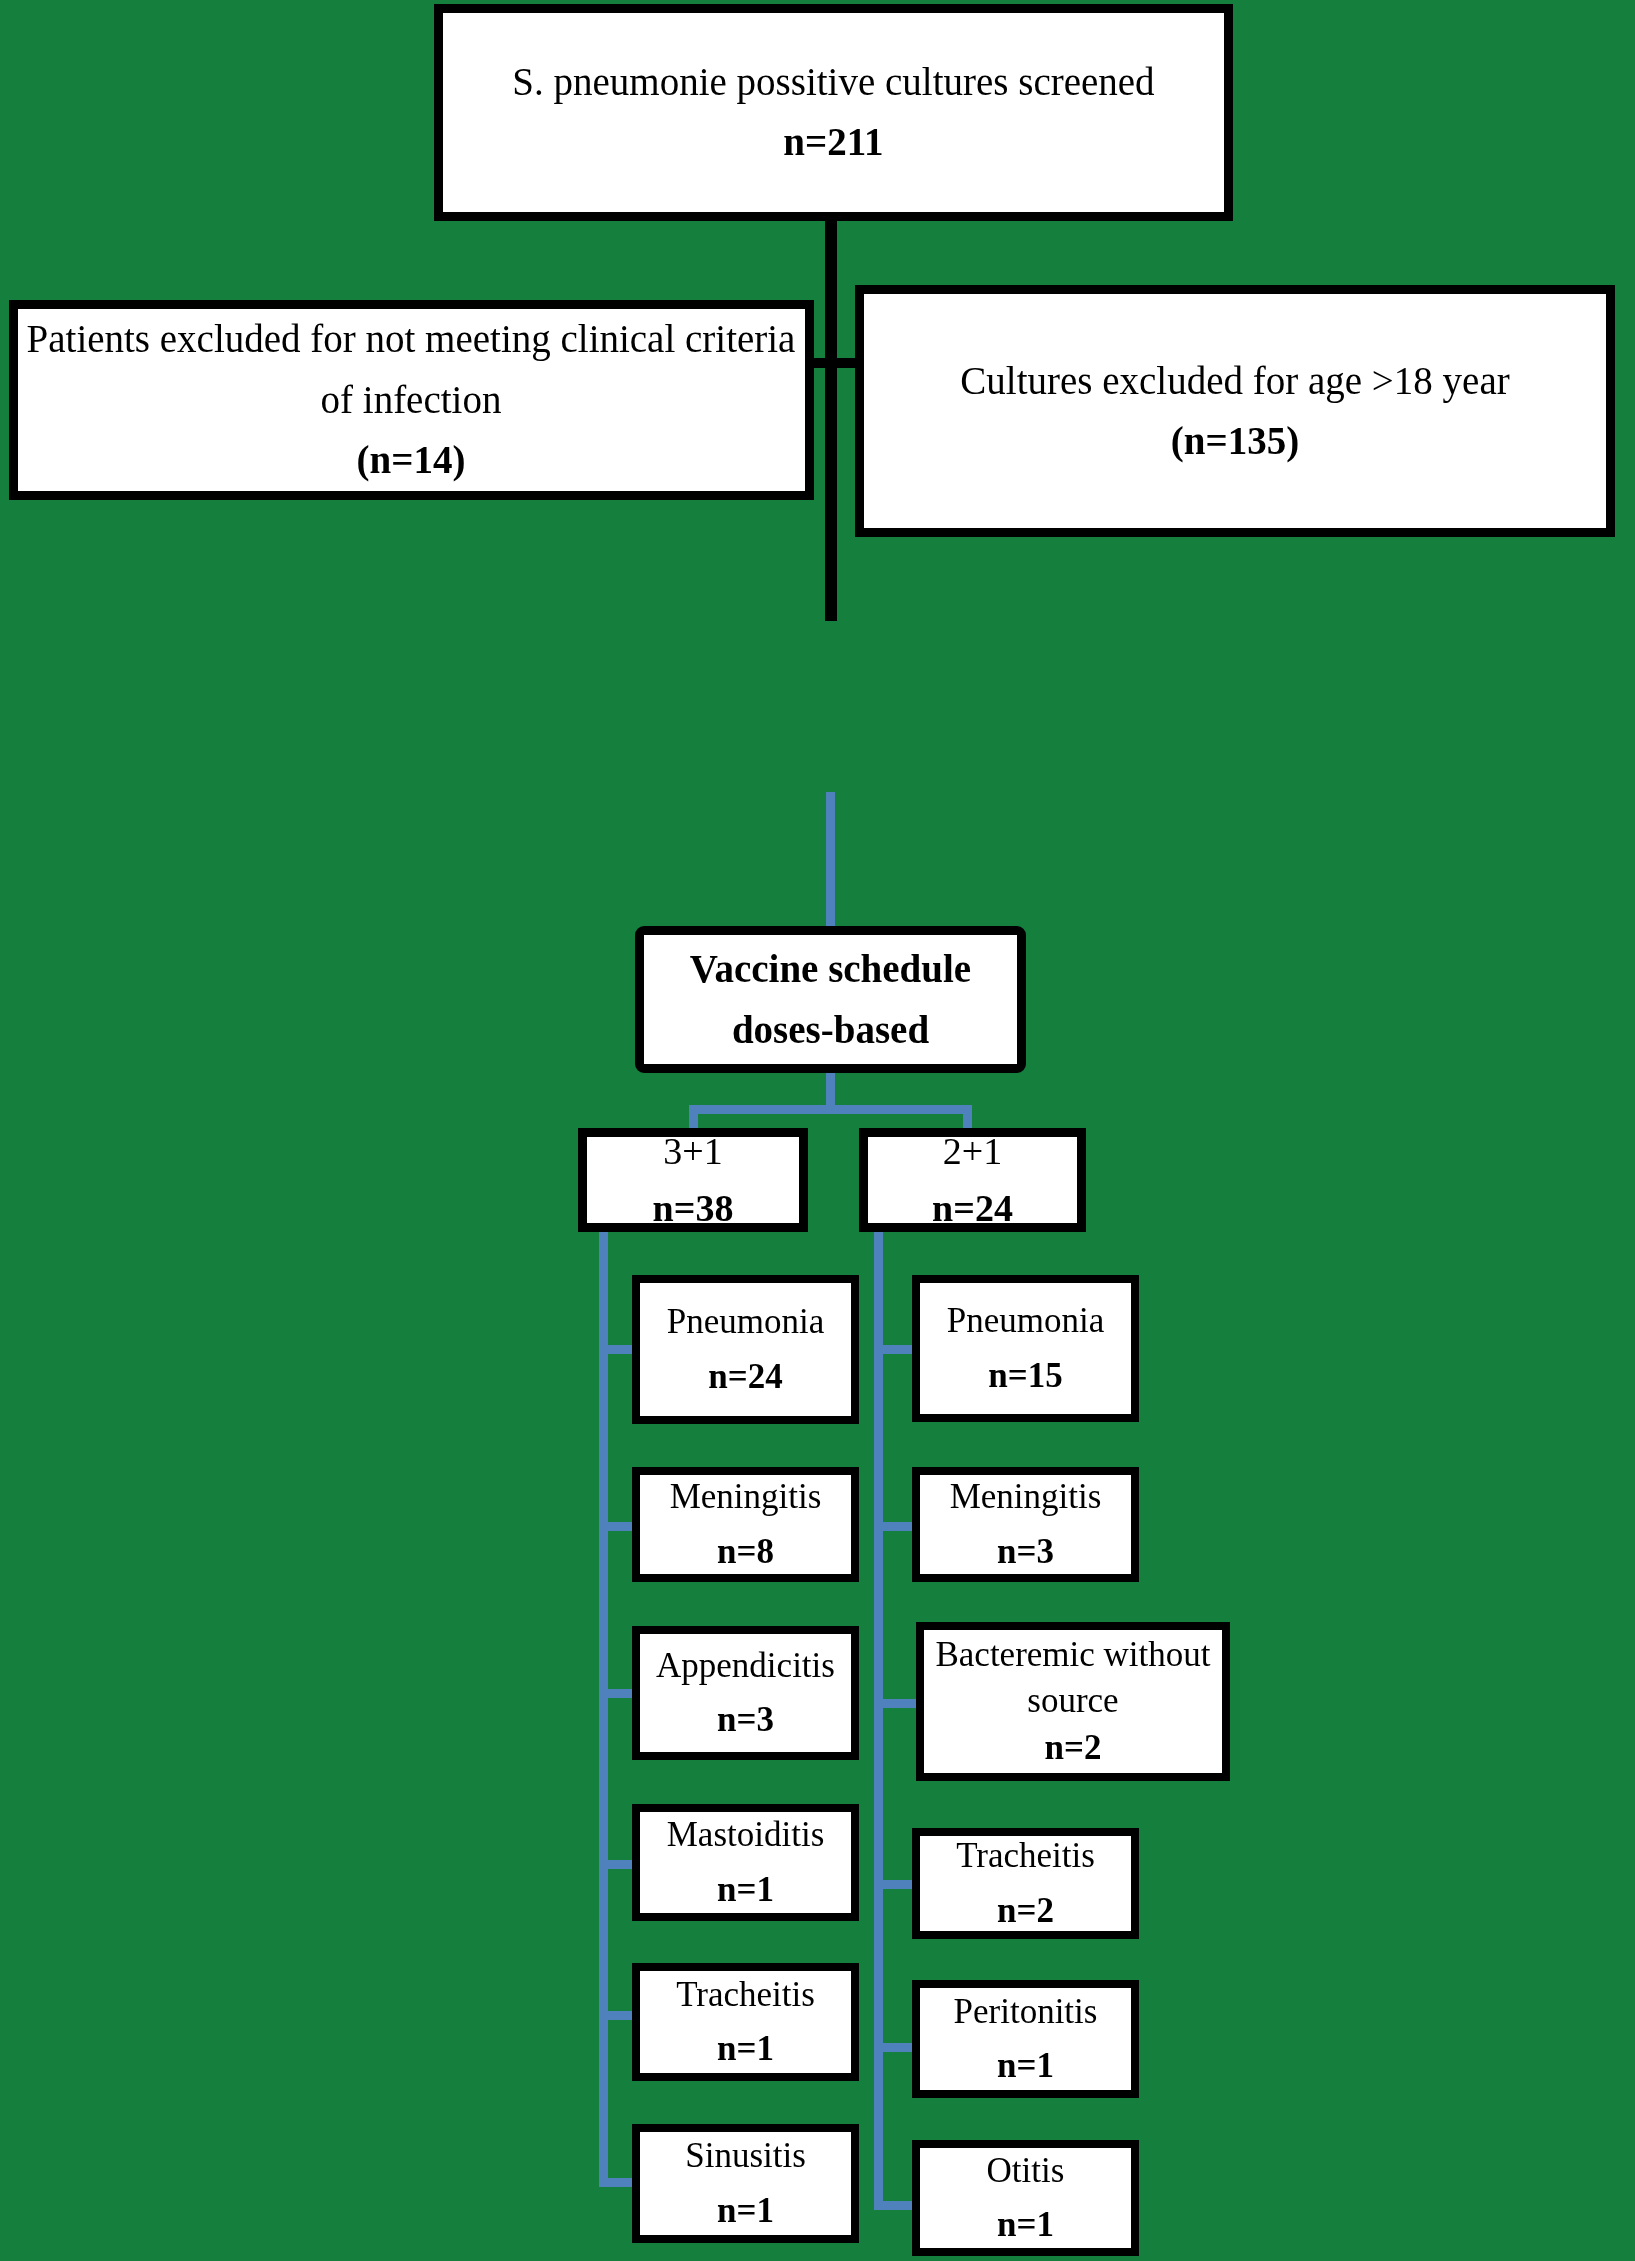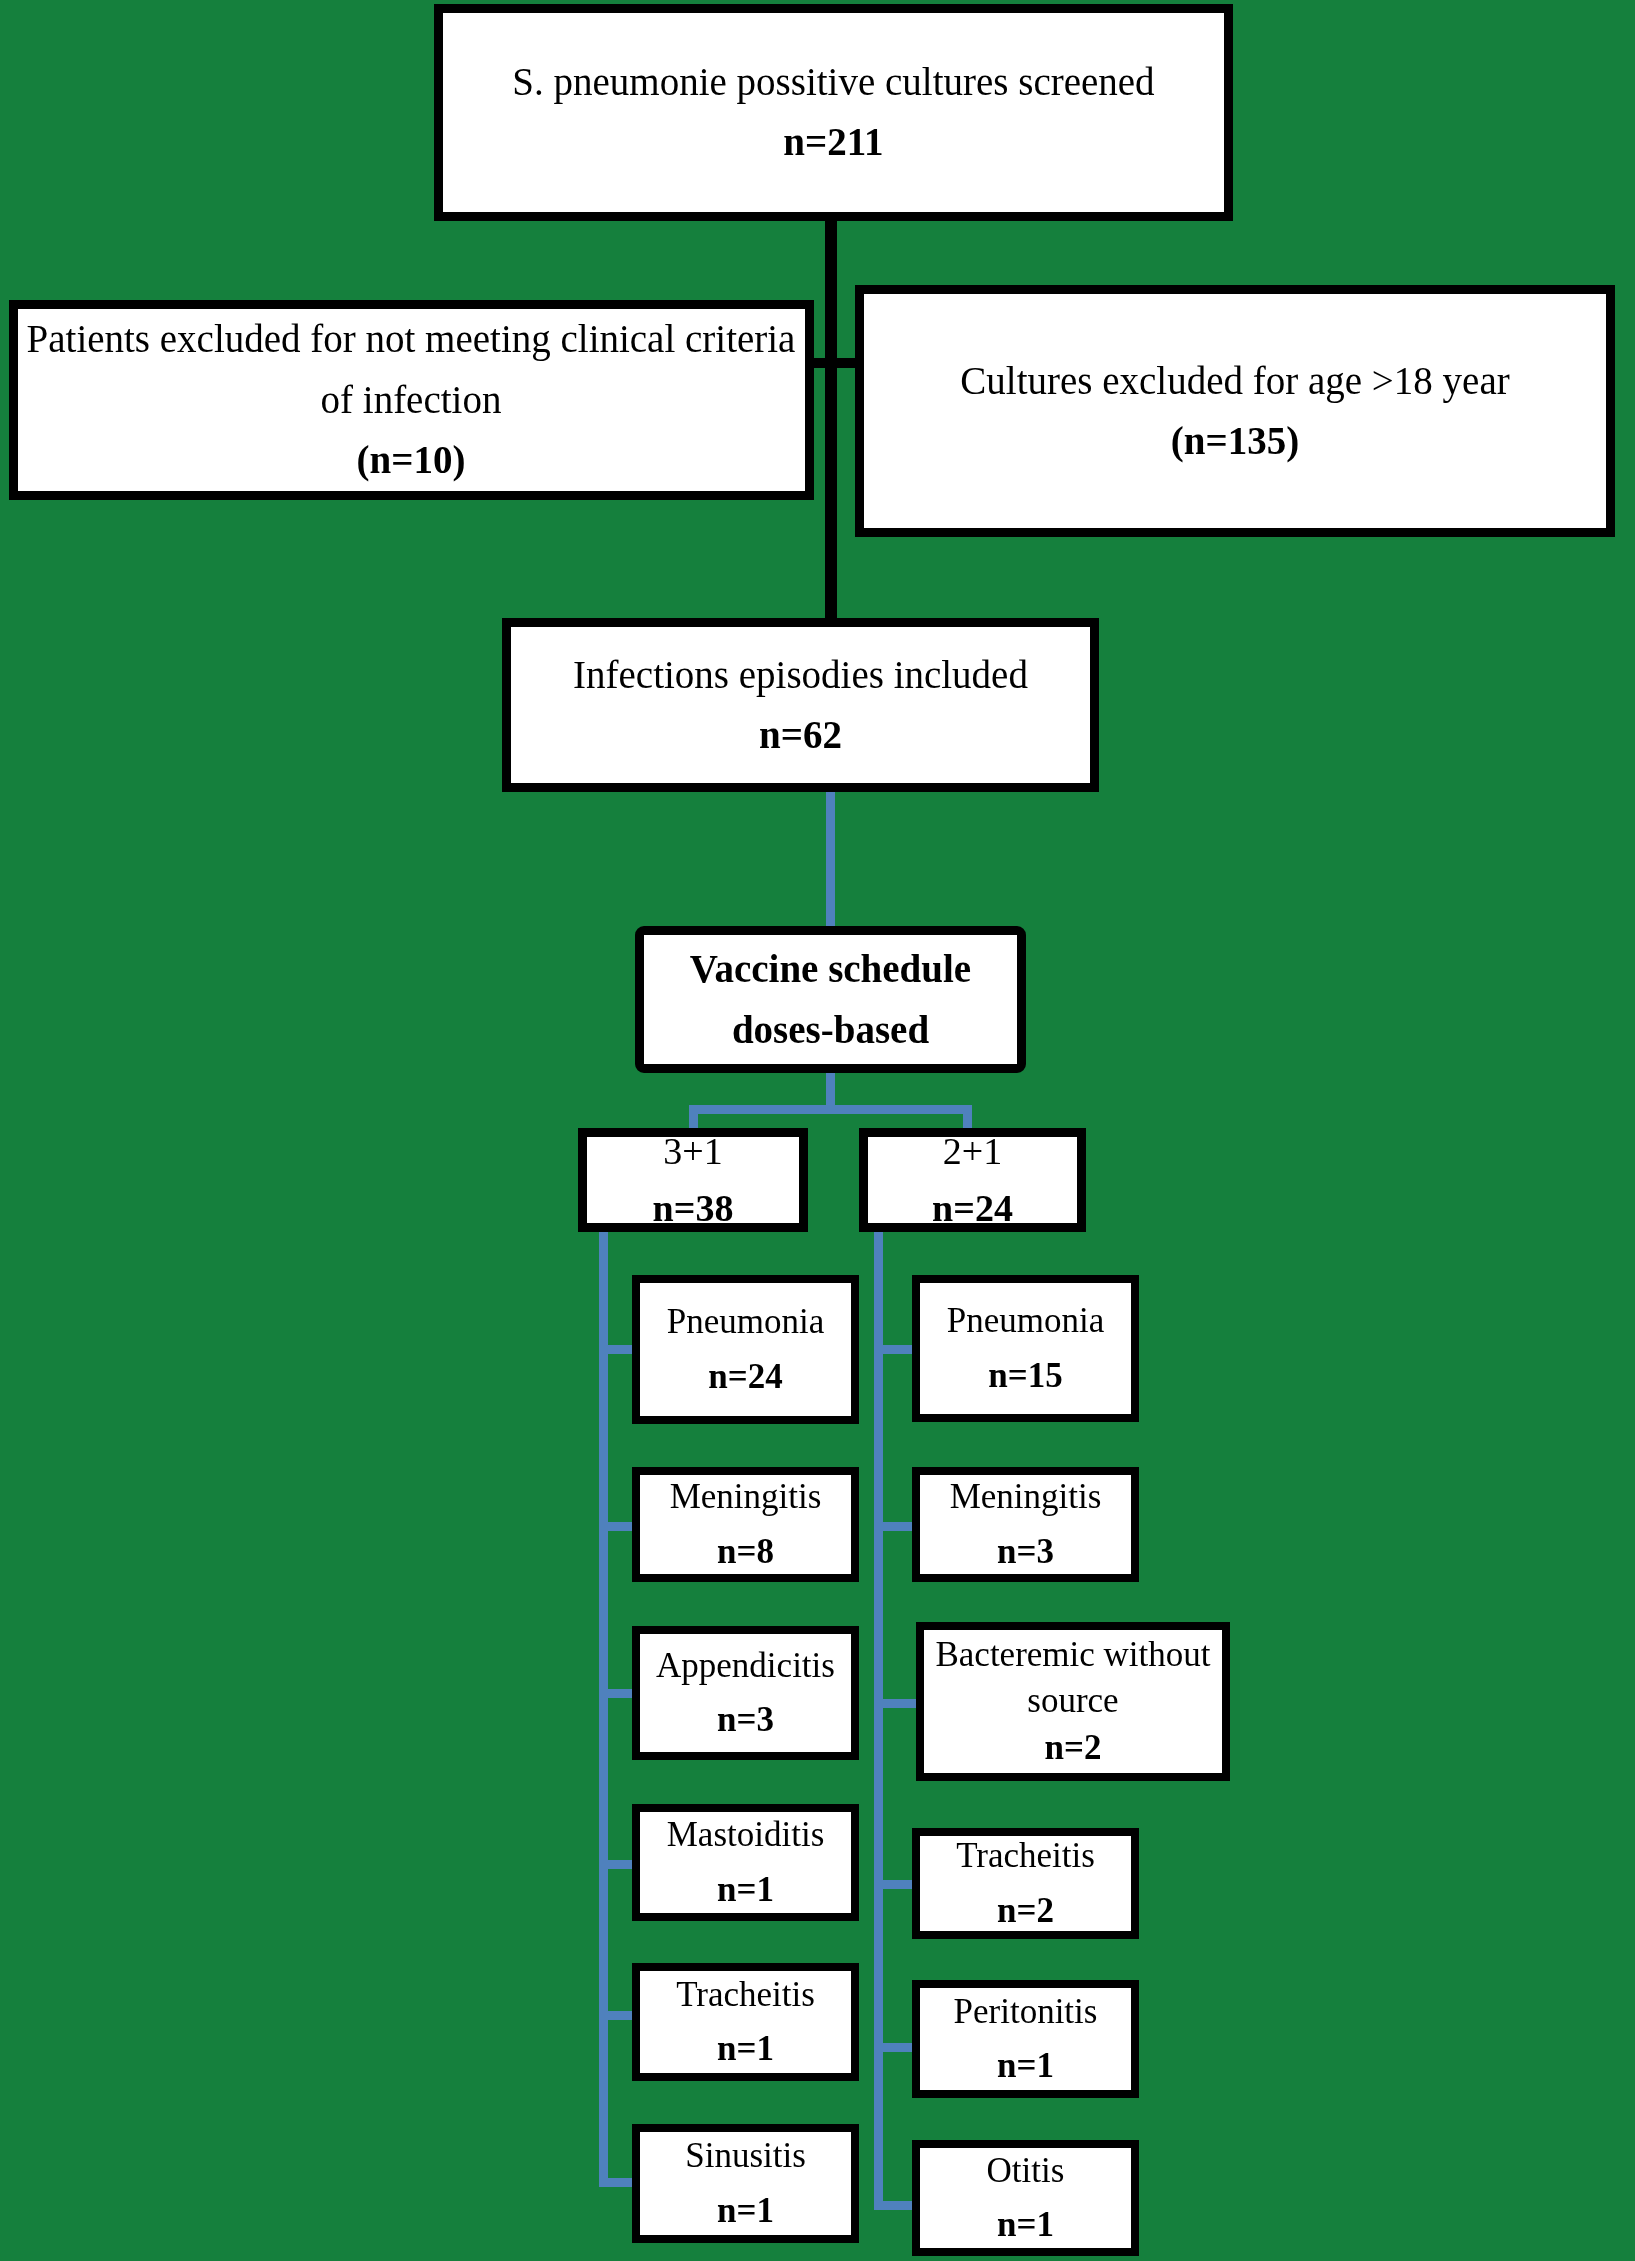--- a/index.html
+++ b/index.html
@@ -103,32 +103,28 @@
   <div class="bconn stub-r" id="stub-r4"></div>
   <div class="bconn stub-r" id="stub-r5"></div>
 
   <div class="box bd15 f60" id="box-screened">
     <div>S. pneumonie possitive cultures screened</div>
     <div class="n">n=211</div>
   </div>
 
   <div class="box bd15 f60" id="box-excl-clinical">
     <div>Patients excluded for not meeting clinical criteria of infection</div>
-    <div class="n">(n=10)</div>
+    <div class="n">(n=14)</div>
   </div>
 
   <div class="box bd15 f60" id="box-excl-age">
     <div>Cultures excluded for age &gt;18 year</div>
     <div class="n">(n=135)</div>
   </div>
 
-  <div class="box bd15 f60" id="box-included">
-    <div>Infections episodies included</div>
-    <div class="n">n=62</div>
-  </div>
 
   <div class="box bd15 f60 bold" id="box-vaccine">
     <div>Vaccine schedule</div>
     <div>doses-based</div>
   </div>
 
   <div class="box bd15 f58 inline-pair" id="box-s31">
     <span>3+1</span>
     <span class="n">n=38</span>
   </div>

